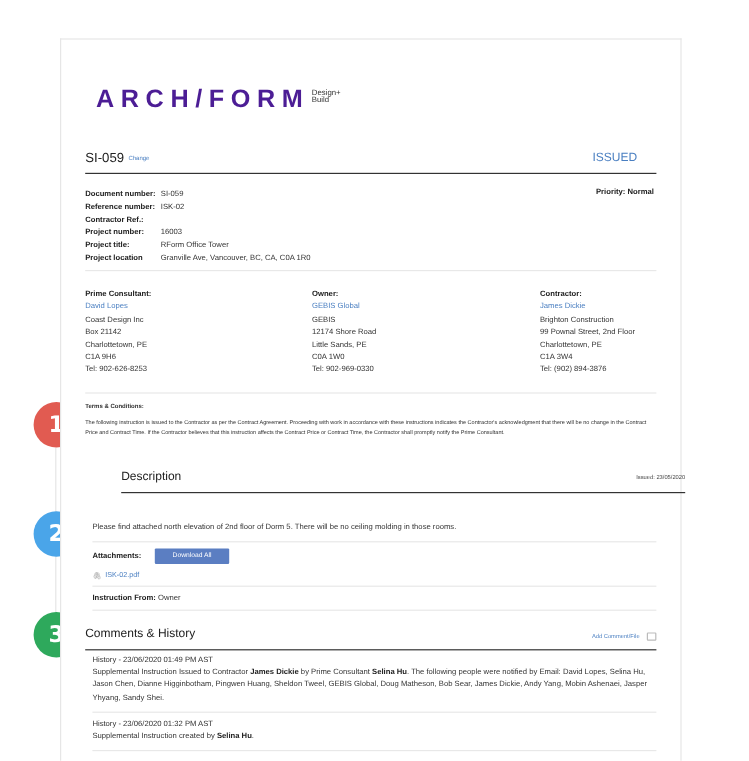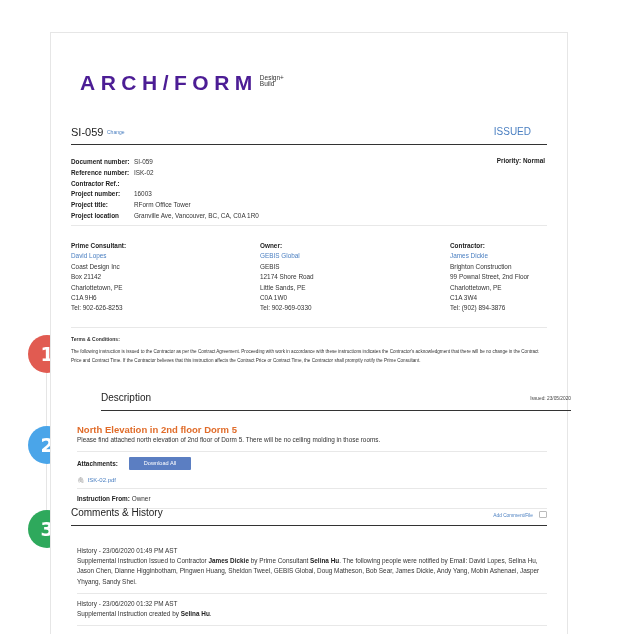--- a/index.html
+++ b/index.html
@@ -41,21 +41,21 @@
     .desc-item-title { position: absolute; left: 26px; top: 391px; font-size: 9.5px; font-weight: bold; color: #e06c2a; }
     .desc-item-text { position: absolute; left: 26px; top: 403px; font-size: 6.4px; color: #333; }
 
     .attach-label { position: absolute; left: 26px; top: 427px; font-size: 6.4px; font-weight: bold; color: #222; }
     .dl-btn { position: absolute; left: 78px; top: 424px; width: 62px; height: 13px; background: #5b7ec2; color: #fff; font-size: 5.6px; text-align: center; line-height: 13px; border-radius: 1px; }
     .attach-file { position: absolute; left: 26px; top: 443px; font-size: 6px; color: #4a7fc1; display: flex; align-items: center; gap: 3px; }
     .clip-icon { color: #999; font-size: 6px; }
     .instr { position: absolute; left: 26px; top: 462px; font-size: 6.4px; color: #333; }
     .instr b { color: #222; }
 
-    .com-head { position: absolute; left: 20px; top: 472px; width: 476px; height: 21px; border-bottom: 1.5px solid #333; text-decoration: underline; }
+    .com-head { position: absolute; left: 20px; top: 488px; width: 476px; height: 21px; border-bottom: 1.5px solid #333; text-decoration: underline; }
     .com-title { position: absolute; left: 0; top: 2px; font-size: 10px; color: #222; }
     .com-add { position: absolute; right: 14px; top: 8px; font-size: 4.8px; color: #4a7fc1; }
     .com-add-icon { position: absolute; right: 0; top: 6px; width: 8px; height: 7px; border: 1px solid #bbb; border-radius: 1px; }
 
     .hist { position: absolute; left: 26px; width: 470px; font-size: 6.4px; line-height: 10.2px; color: #333; }
     .hist b { color: #222; }
 
     .marker { position: absolute; left: 28px; width: 38px; height: 38px; border-radius: 50%; color: #fff; font-family: "DejaVu Sans", sans-serif; font-weight: bold; font-size: 19px; text-align: center; line-height: 38px; }
     .m1 { top: 335px; background: #e15b51; }
     .m2 { top: 426px; background: #4aa5e9; }
@@ -152,21 +152,20 @@
 
   <div class="terms">
     <div class="t-title">Terms &amp; Conditions:</div>
     <div>The following instruction is issued to the Contractor as per the Contract Agreement. Proceeding with work in accordance with these instructions indicates the Contractor's acknowledgment that there will be no change in the Contract Price and Contract Time. If the Contractor believes that this instruction affects the Contract Price or Contract Time, the Contractor shall promptly notify the Prime Consultant.</div>
   </div>
 
   <div class="desc-head">
     <span class="desc-title">Description</span>
     <span class="desc-issued">Issued: 23/05/2020</span>
   </div>
-  <div class="desc-item-title">North Elevation in 2nd floor Dorm 5</div>
   <div class="desc-item-text">Please find attached north elevation of 2nd floor of Dorm 5. There will be no ceiling molding in those rooms.</div>
 
   <div class="sep" style="top:418px; left:26px; width:470px;"></div>
 
   <div class="attach-label">Attachments:</div>
   <div class="dl-btn">Download All</div>
   <div class="attach-file">
     <span class="clip-icon">🖇</span>
     <span>ISK-02.pdf</span>
   </div>

